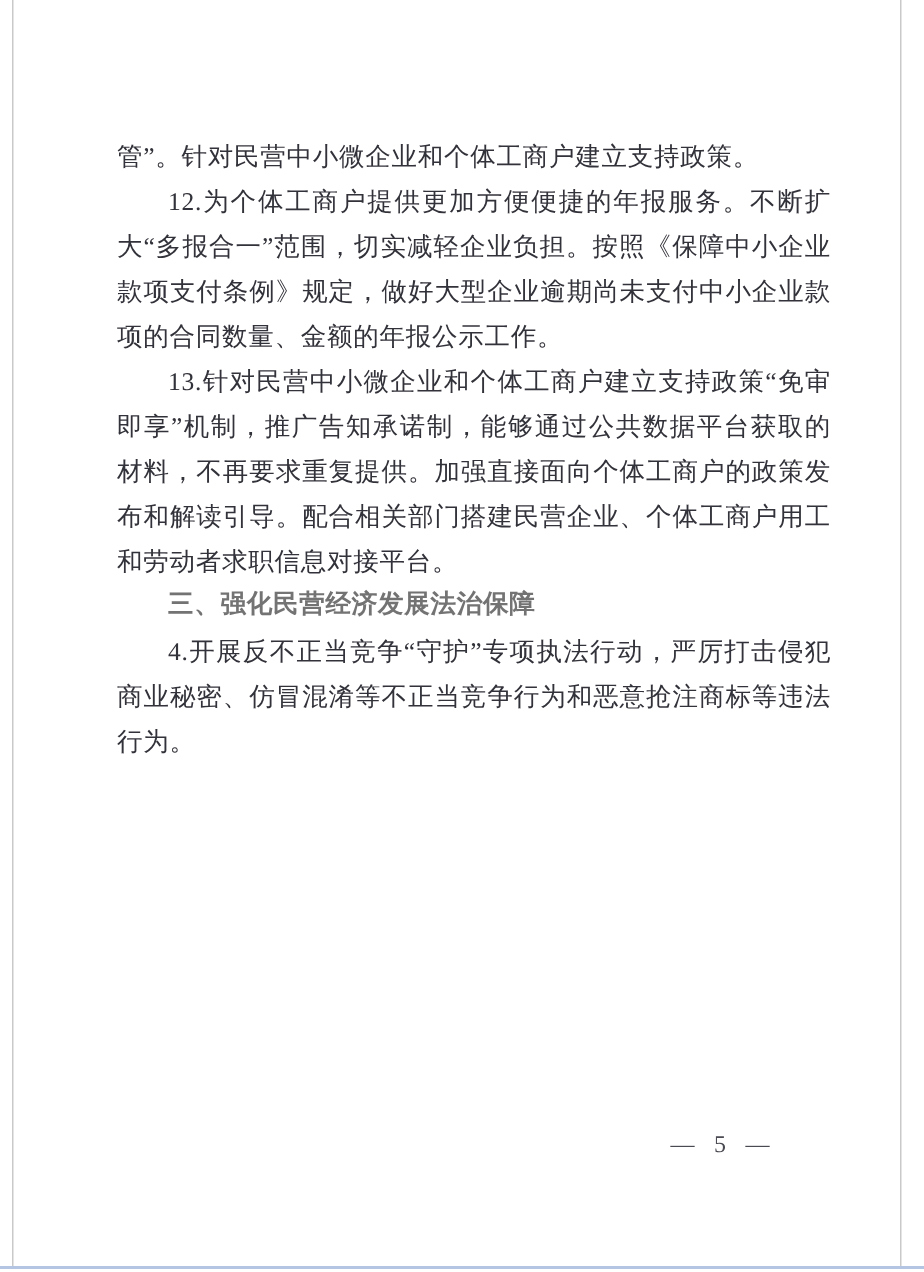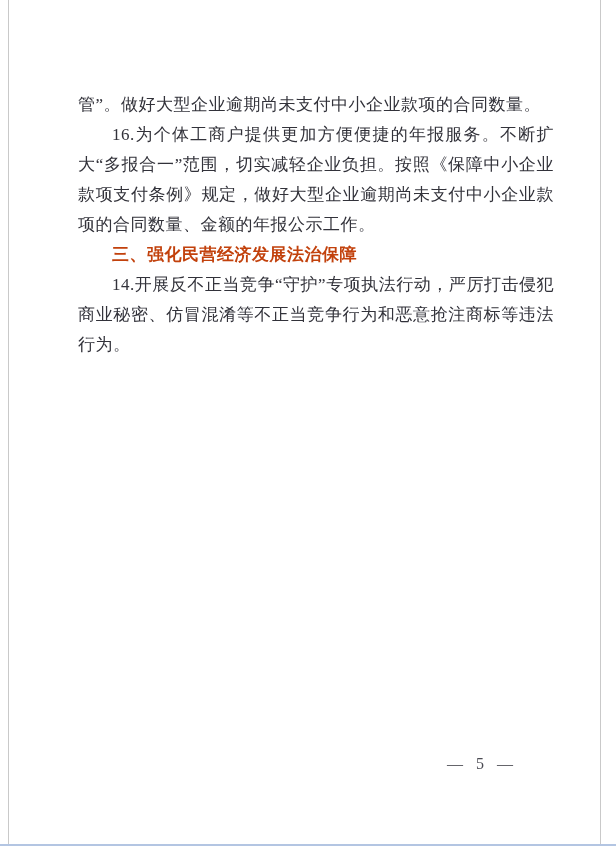--- a/index.html
+++ b/index.html
@@ -42,23 +42,23 @@
     line-height: 30px;
     letter-spacing: 0.5px;
     text-align: justify;
     text-justify: inter-ideograph;
     text-indent: 2em;
   }
   .para.continuation {
     text-indent: 0;
   }
   .para.heading {
-    font-family: Liberation Sans, sans-serif;
+    font-family: Liberation Mono, monospace;
     font-weight: 700;
-    color: #c2410c;
+    color: #737373;
     letter-spacing: 0.5px;
   }
   .page-number {
     position: absolute;
     left: 78px;
     top: 752px;
     width: 476px;
     box-sizing: border-box;
     padding-right: 40px;
     text-align: right;
@@ -71,20 +71,21 @@
 </style>
 </head>
 <body>
 
 <div class="sheet">
   <div class="edge-rule edge-left"></div>
   <div class="edge-rule edge-right"></div>
   <div class="edge-bottom"></div>
 
   <div class="doc-body">
-      <p class="para continuation">管”。做好大型企业逾期尚未支付中小企业款项的合同数量。</p>
-      <p class="para body">16.为个体工商户提供更加方便便捷的年报服务。不断扩大“多报合一”范围，切实减轻企业负担。按照《保障中小企业款项支付条例》规定，做好大型企业逾期尚未支付中小企业款项的合同数量、金额的年报公示工作。</p>
+      <p class="para continuation">管”。针对民营中小微企业和个体工商户建立支持政策。</p>
+      <p class="para body">12.为个体工商户提供更加方便便捷的年报服务。不断扩大“多报合一”范围，切实减轻企业负担。按照《保障中小企业款项支付条例》规定，做好大型企业逾期尚未支付中小企业款项的合同数量、金额的年报公示工作。</p>
+      <p class="para body">13.针对民营中小微企业和个体工商户建立支持政策“免审即享”机制，推广告知承诺制，能够通过公共数据平台获取的材料，不再要求重复提供。加强直接面向个体工商户的政策发布和解读引导。配合相关部门搭建民营企业、个体工商户用工和劳动者求职信息对接平台。</p>
       <p class="para heading">三、强化民营经济发展法治保障</p>
-      <p class="para body">14.开展反不正当竞争“守护”专项执法行动，严厉打击侵犯商业秘密、仿冒混淆等不正当竞争行为和恶意抢注商标等违法行为。</p>
+      <p class="para body">4.开展反不正当竞争“守护”专项执法行动，严厉打击侵犯商业秘密、仿冒混淆等不正当竞争行为和恶意抢注商标等违法行为。</p>
     </div>
 
   <div class="page-number">— 5 —</div>
 </div>
 
 </body></html>

